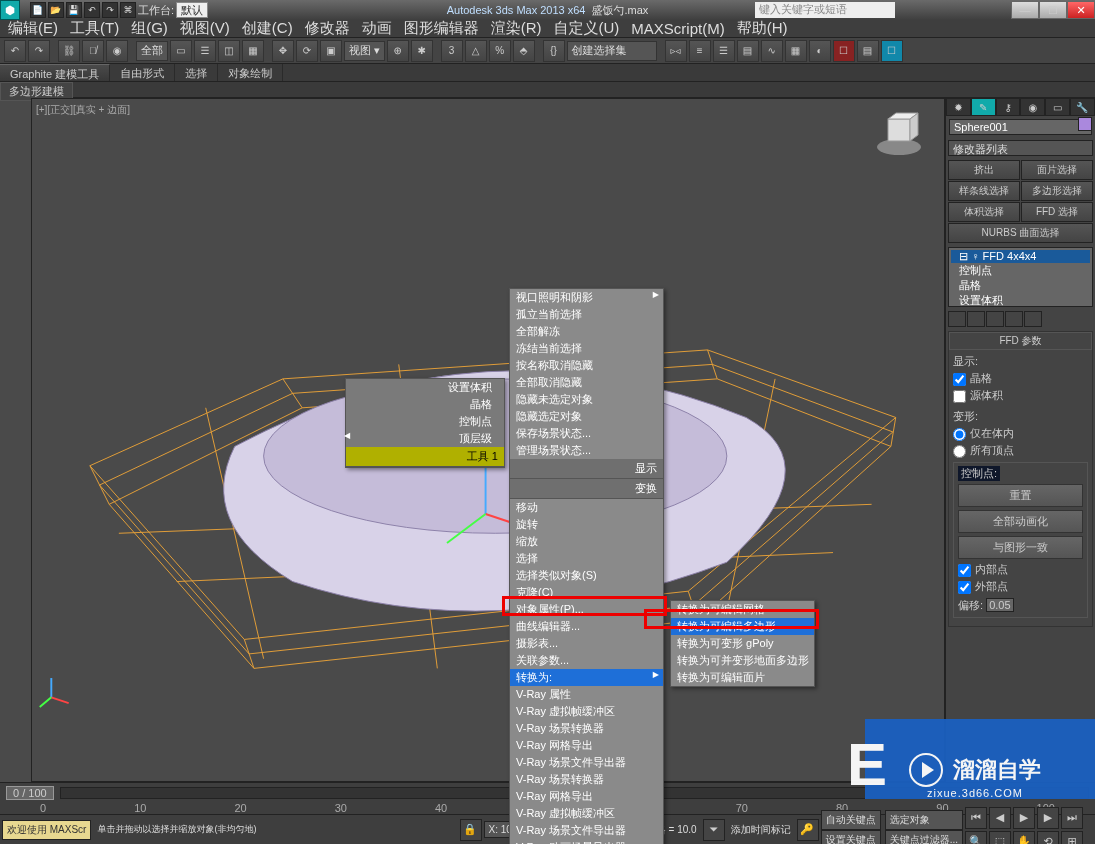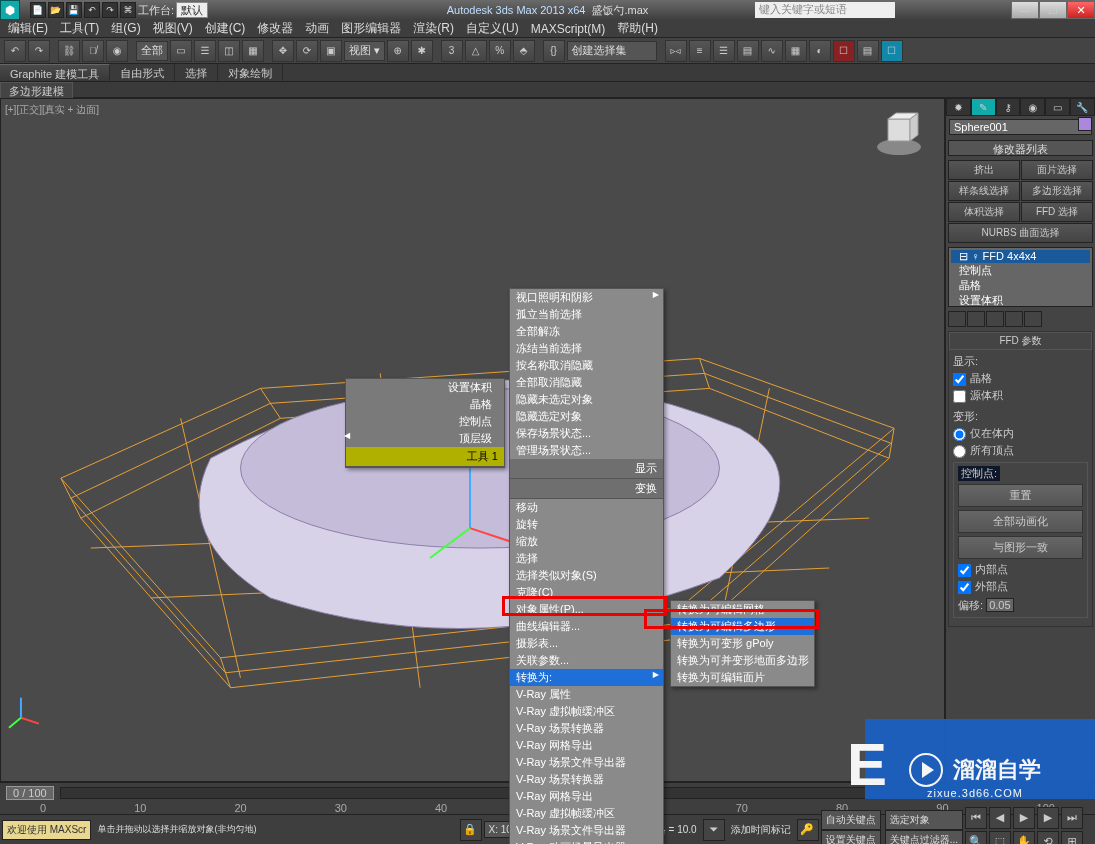--- a/index.html
+++ b/index.html
@@ -13,49 +13,49 @@
 .titlebar .t2 { color:#ddd; margin-left:6px; }
 .titlebar .search { position:absolute; right:200px; width:140px; height:16px; background:#eee; padding:0 4px; color:#888; }
 .titlebar .winbtns { position:absolute; right:0; display:flex; }
 .titlebar .winbtns div { width:28px; height:18px; border:1px solid #666; display:flex; align-items:center; justify-content:center; background:linear-gradient(#ddd,#aaa);}
 .titlebar .winbtns .cl { background:linear-gradient(#f66,#c22); color:#fff; }
 .titlebar .logo { width:20px; height:20px; background:#1aa; border:1px solid #055; display:flex; align-items:center; justify-content:center; color:#fff; font-weight:bold; margin-right:6px; }
 .qat-label { background:#eee; color:#333; padding:0 4px; border:1px solid #888; height:16px; display:flex; align-items:center; }
 
 
 .menubar { height:18px; background:#3e3e3e; display:flex; gap:12px; padding:0 8px; align-items:center; border-bottom:1px solid #222; }
-.menubar span { color:#ddd; font-size:12px; }
+.menubar span { color:#ddd; font-size:15px; }
 
 
 .toolbar { height:26px; background:#444; display:flex; align-items:center; gap:2px; padding:0 4px; border-bottom:1px solid #222; }
 .toolbar .btn { width:22px; height:22px; background:linear-gradient(#555,#444); border:1px solid #333; display:flex; align-items:center; justify-content:center; font-size:10px; color:#ccc; }
 .toolbar .sep { width:4px; }
 .toolbar .combo { background:#555; border:1px solid #333; color:#ddd; padding:0 4px; height:20px; display:flex; align-items:center; }
 
 
 .ribbon { height:18px; background:#3a3a3a; display:flex; border-bottom:1px solid #222;}
 .ribbon .tab { padding:2px 10px; color:#ccc; border-right:1px solid #2a2a2a; }
 .ribbon .tab.act { background:linear-gradient(#4a4a4a,#383838); border-top:1px solid #666; }
 .ribbon2 { height:16px; background:#3a3a3a; border-bottom:1px solid #222; }
 .ribbon2 .tab { padding:1px 8px; color:#ccc; display:inline-block; border:1px solid #555; background:#444; }
 
 
-.main { display:flex; height:calc(100% - 160px); }
+.main { display:flex; height:calc(100% - 160px);padding-left:31px; }
 .viewport { flex:1; background:#4a4a4a; position:relative; border:1px solid #222; }
 .vplabel { position:absolute; left:4px; top:4px; color:#aaa; font-size:10px; }
 .cmdpanel { width:150px; background:#444; border-left:1px solid #222; display:flex; flex-direction:column; }
 
 
 .cmd-tabs { height:18px; background:#333; display:flex; }
 .cmd-tabs div { flex:1; border:1px solid #222; display:flex; align-items:center; justify-content:center; font-size:10px; }
 .cmd-tabs .act { background:#1aa; }
 .name-field { margin:2px; background:#666; border:1px solid #222; color:#fff; padding:1px 4px; height:16px; }
 .color-sw { width:14px; height:14px; background:#a8d; border:1px solid #222; position:absolute; right:2px; }
 .row { position:relative; display:flex; margin:1px; }
-.mod-combo { margin:2px; background:#555; border:1px solid #222; color:#ddd; padding:1px 4px; height:16px;text-align:center; }
+.mod-combo { margin:2px; background:#555; border:1px solid #222; color:#ddd; padding:1px 4px; height:16px; }
 .panel-btns { display:flex; flex-wrap:wrap; gap:1px; padding:2px; }
 .panel-btns .pb { flex:1 0 45%; background:linear-gradient(#555,#444); border:1px solid #222; text-align:center; padding:2px; font-size:10px; color:#ccc; }
 .stack { margin:2px; background:#666; border:1px solid #222; height:60px; padding:2px; font-size:10px; color:#fff; overflow:hidden; }
 .stack .it { padding:0 8px; }
 .stack .it.sel { background:#1a5a9a; }
 .mod-icons { display:flex; gap:1px; margin:2px; }
 .mod-icons div { width:18px; height:16px; background:#444; border:1px solid #222; }
 .rollout { margin:2px; border:1px solid #333; }
 .roll-head { background:#444; border:1px solid #555; text-align:center; padding:1px; font-size:10px; }
 .roll-body { padding:4px; font-size:10px; }

